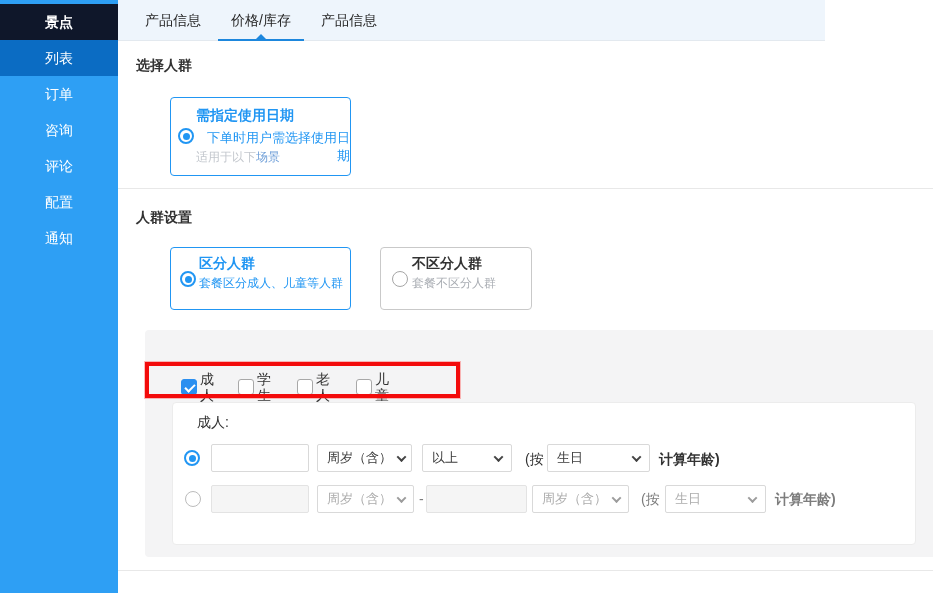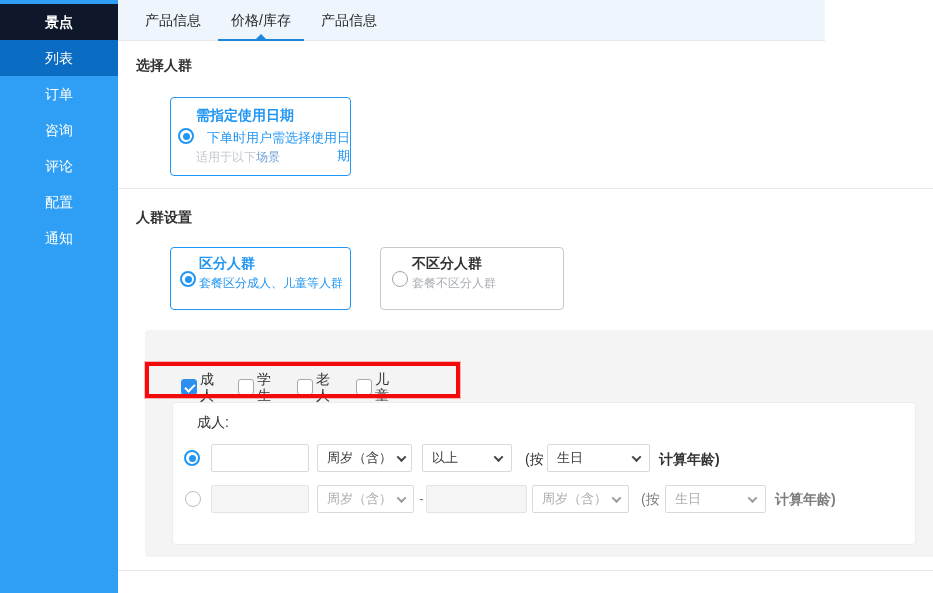--- a/index.html
+++ b/index.html
@@ -128,21 +128,21 @@
   <div class="divider" style="top:188px"></div>
 
   <h2 class="section-heading" style="left:136px; top:209px">人群设置</h2>
 
   <div class="opt-card blue" style="left:170px; top:247px; width:181px; height:63px">
     <span class="radio on" style="left:9px; top:23px"></span>
     <div class="card-title c-blue" style="left:28px; top:7px">区分人群</div>
     <div class="card-sub   c-blue" style="left:28px; top:27px">套餐区分成人、儿童等人群</div>
   </div>
 
-  <div class="opt-card gray" style="left:380px; top:247px; width:184px; height:63px">
+  <div class="opt-card gray" style="left:380px; top:247px; width:152px; height:63px">
     <span class="radio off" style="left:11px; top:23px"></span>
     <div class="card-title c-dark" style="left:31px; top:7px">不区分人群</div>
     <div class="card-sub   c-gray" style="left:31px; top:27px">套餐不区分人群</div>
   </div>
 
   <div class="gray-panel">
 
 
     <div class="cb-row">
       <label class="cb-group" style="left:0px">

